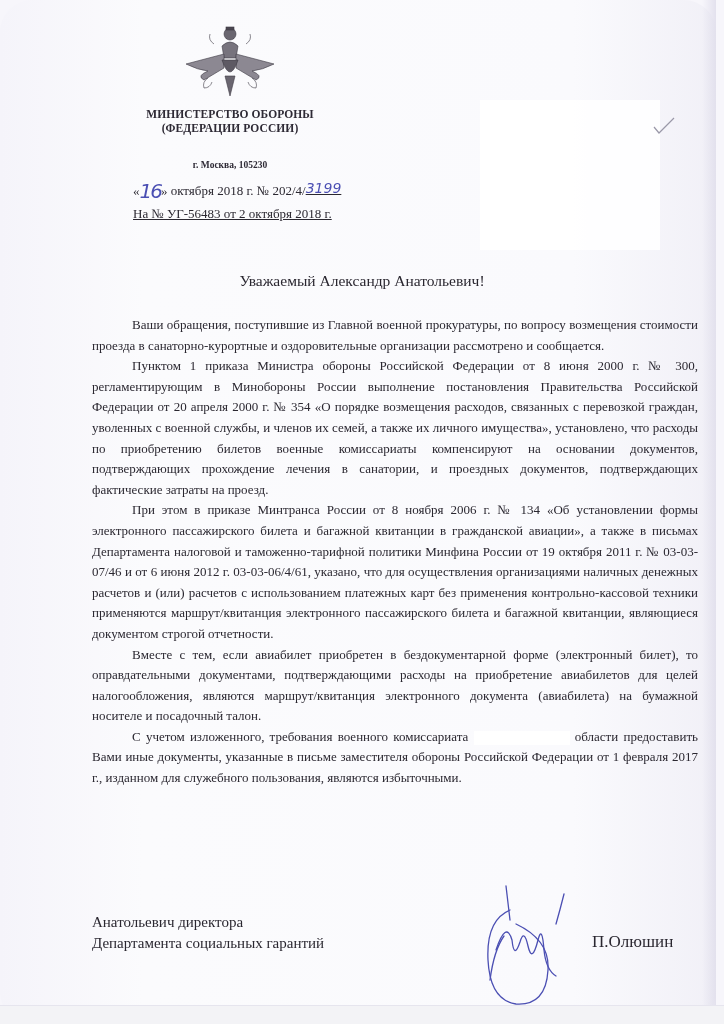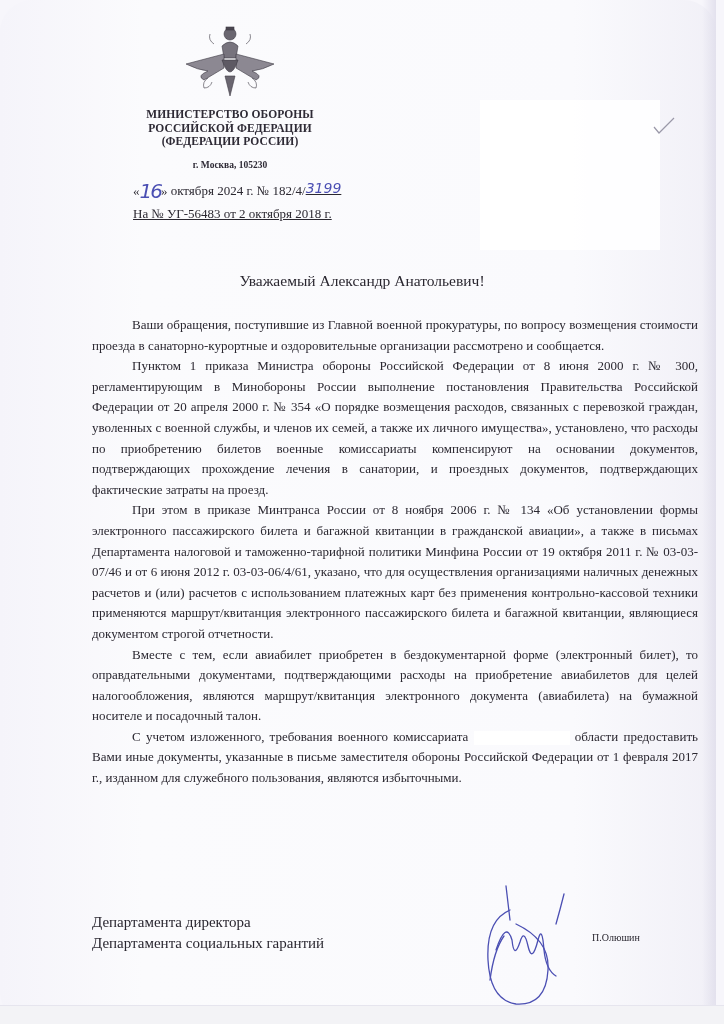--- a/index.html
+++ b/index.html
@@ -71,21 +71,21 @@
       display: inline-block; width: 96px; height: 14px; background: #ffffff;
       vertical-align: middle;
     }
     .sign-title {
       position: absolute; left: 92px; top: 912px; font-size: 15px; line-height: 20.5px;
     }
     .signature {
       position: absolute; left: 476px; top: 880px; width: 100px; height: 130px;
     }
     .signer {
-      position: absolute; left: 592px; top: 932px; font-size: 10px;
+      position: absolute; left: 592px; top: 932px; font-size: 17px;
     }
   </style>
 </head>
 <body>
 
 <div class="page">
 
   <svg class="emblem" viewBox="0 0 104 80">
     <g fill="#5a5660" stroke="#3e3a44" stroke-width="0.6">
       <circle cx="52" cy="10" r="6" fill="#6a6670"></circle>
@@ -97,49 +97,48 @@
       <path d="M47 52 L52 72 L57 52 Z" fill="#6a6670"></path>
       <path d="M30 54 q-6 4 -4 10 q6 0 8 -6" fill="none"></path>
       <path d="M74 54 q6 4 4 10 q-6 0 -8 -6" fill="none"></path>
       <path d="M36 20 q-6 -4 -4 -10" fill="none"></path>
       <path d="M68 20 q6 -4 4 -10" fill="none"></path>
     </g>
   </svg>
 
   <div class="letterhead">
     <div>МИНИСТЕРСТВО ОБОРОНЫ</div>
-    <div>РОССИЙСКОЙ ФЕДЕРАЦИИ</div>
     <div>(ФЕДЕРАЦИИ РОССИИ)</div>
   </div>
 
   <div class="city">г.  Москва,  105230</div>
 
   <div class="date-line">
-    <span>«</span><span class="hw hw-day">16</span><span>» октября 2024 г. № 182/4/</span><span class="hw hw-num">3199</span>
+    <span>«</span><span class="hw hw-day">16</span><span>» октября 2018 г. № 202/4/</span><span class="hw hw-num">3199</span>
   </div>
 
   <div class="ref-line">На № УГ-56483 от 2 октября 2018 г.</div>
 
   <div class="redacted"></div>
   <svg class="check-mark" viewBox="0 0 24 20">
     <path d="M2 12 L7 18 L22 3" fill="none" stroke="#9a98a8" stroke-width="1.2"></path>
   </svg>
 
   <div class="salutation">Уважаемый Александр Анатольевич!</div>
 
   <div class="body">
     <p>Ваши обращения, поступившие из Главной военной прокуратуры, по вопросу возмещения стоимости проезда в санаторно-курортные и оздоровительные организации рассмотрено и сообщается.</p>
     <p>Пунктом 1 приказа Министра обороны Российской Федерации от 8 июня 2000 г. № 300, регламентирующим в Минобороны России выполнение постановления Правительства Российской Федерации от 20 апреля 2000 г. № 354 «О порядке возмещения расходов, связанных с перевозкой граждан, уволенных с военной службы, и членов их семей, а также их личного имущества», установлено, что расходы по приобретению билетов военные комиссариаты компенсируют на основании документов, подтверждающих прохождение лечения в санатории, и проездных документов, подтверждающих фактические затраты на проезд.</p>
     <p>При этом в приказе Минтранса России от 8 ноября 2006 г. № 134 «Об установлении формы электронного пассажирского билета и багажной квитанции в гражданской авиации», а также в письмах Департамента налоговой и таможенно-тарифной политики Минфина России от 19 октября 2011 г. № 03-03-07/46 и от 6 июня 2012 г. 03-03-06/4/61, указано, что для осуществления организациями наличных денежных расчетов и (или) расчетов с использованием платежных карт без применения контрольно-кассовой техники применяются маршрут/квитанция электронного пассажирского билета и багажной квитанции, являющиеся документом строгой отчетности.</p>
     <p>Вместе с тем, если авиабилет приобретен в бездокументарной форме (электронный билет), то оправдательными документами, подтверждающими расходы на приобретение авиабилетов для целей налогообложения, являются маршрут/квитанция электронного документа (авиабилета) на бумажной носителе и посадочный талон.</p>
     <p><span>С учетом изложенного, требования военного комиссариата</span> <span class="redact-inline"></span> <span>области предоставить Вами иные документы, указанные в письме заместителя обороны Российской Федерации от 1 февраля 2017 г., изданном для служебного пользования, являются избыточными.</span></p>
   </div>
 
   <div class="sign-title">
-    <div>Департамента директора</div>
+    <div>Анатольевич директора</div>
     <div>Департамента социальных гарантий</div>
   </div>
 
   <svg class="signature" viewBox="0 0 100 130">
     <g fill="none" stroke="#4b4fb3" stroke-width="1.3" stroke-linecap="round">
       <path d="M30 6 L34 40"></path>
       <path d="M34 30 Q10 40 12 80 Q14 120 40 124 Q70 126 72 90 Q74 60 40 44"></path>
       <path d="M20 70 Q30 40 36 60 Q38 80 44 62 Q48 48 52 66 Q56 84 62 60 Q66 44 68 70 Q70 90 80 96"></path>
       <path d="M14 100 Q18 70 28 56"></path>
       <path d="M88 14 Q84 30 80 44"></path>

